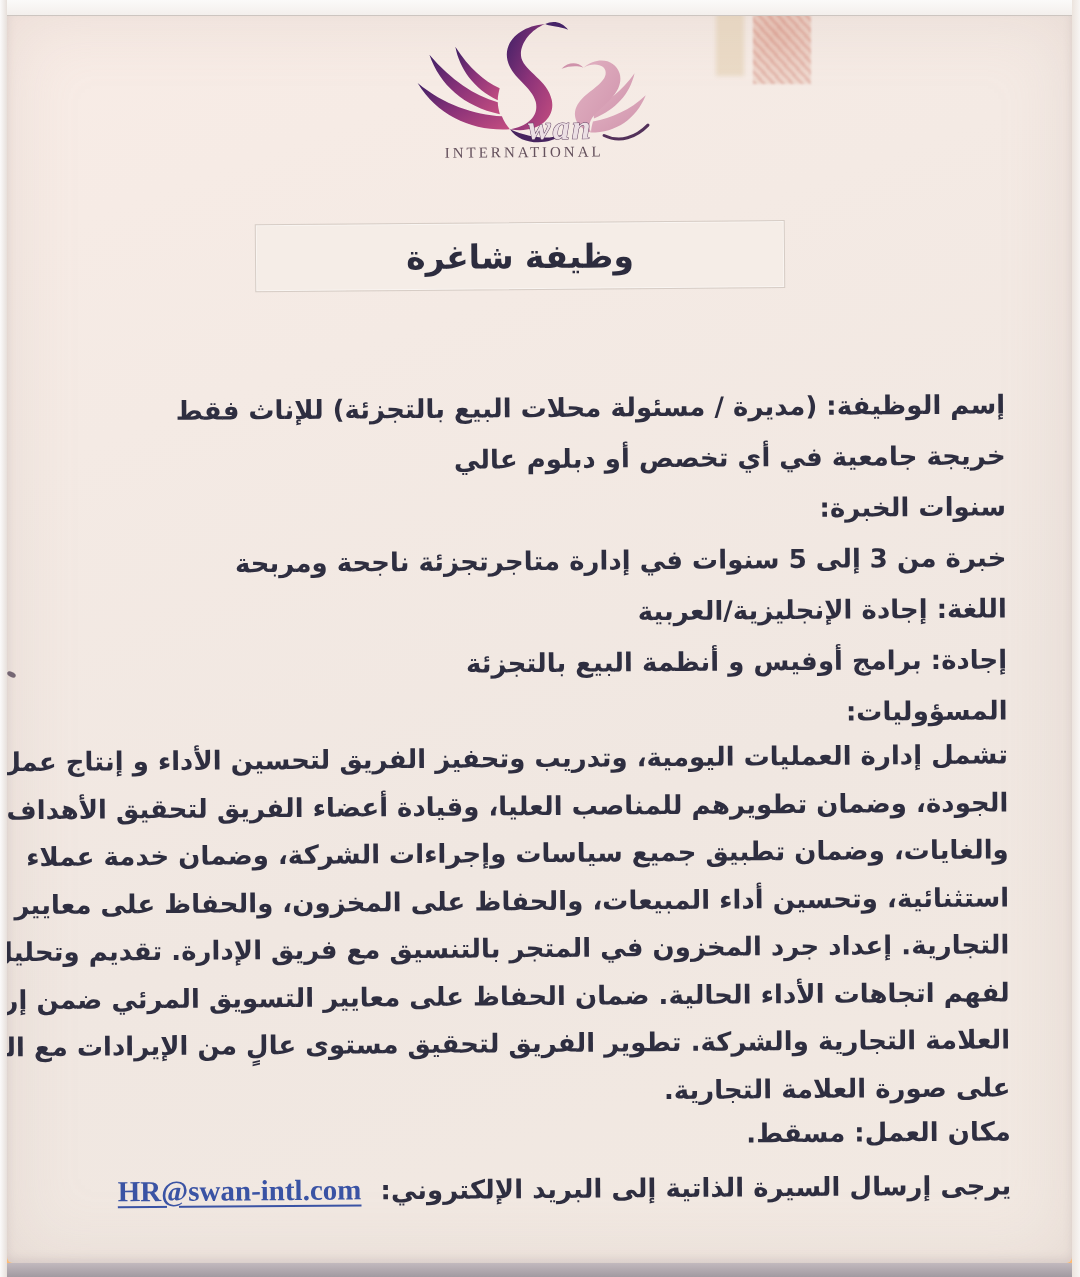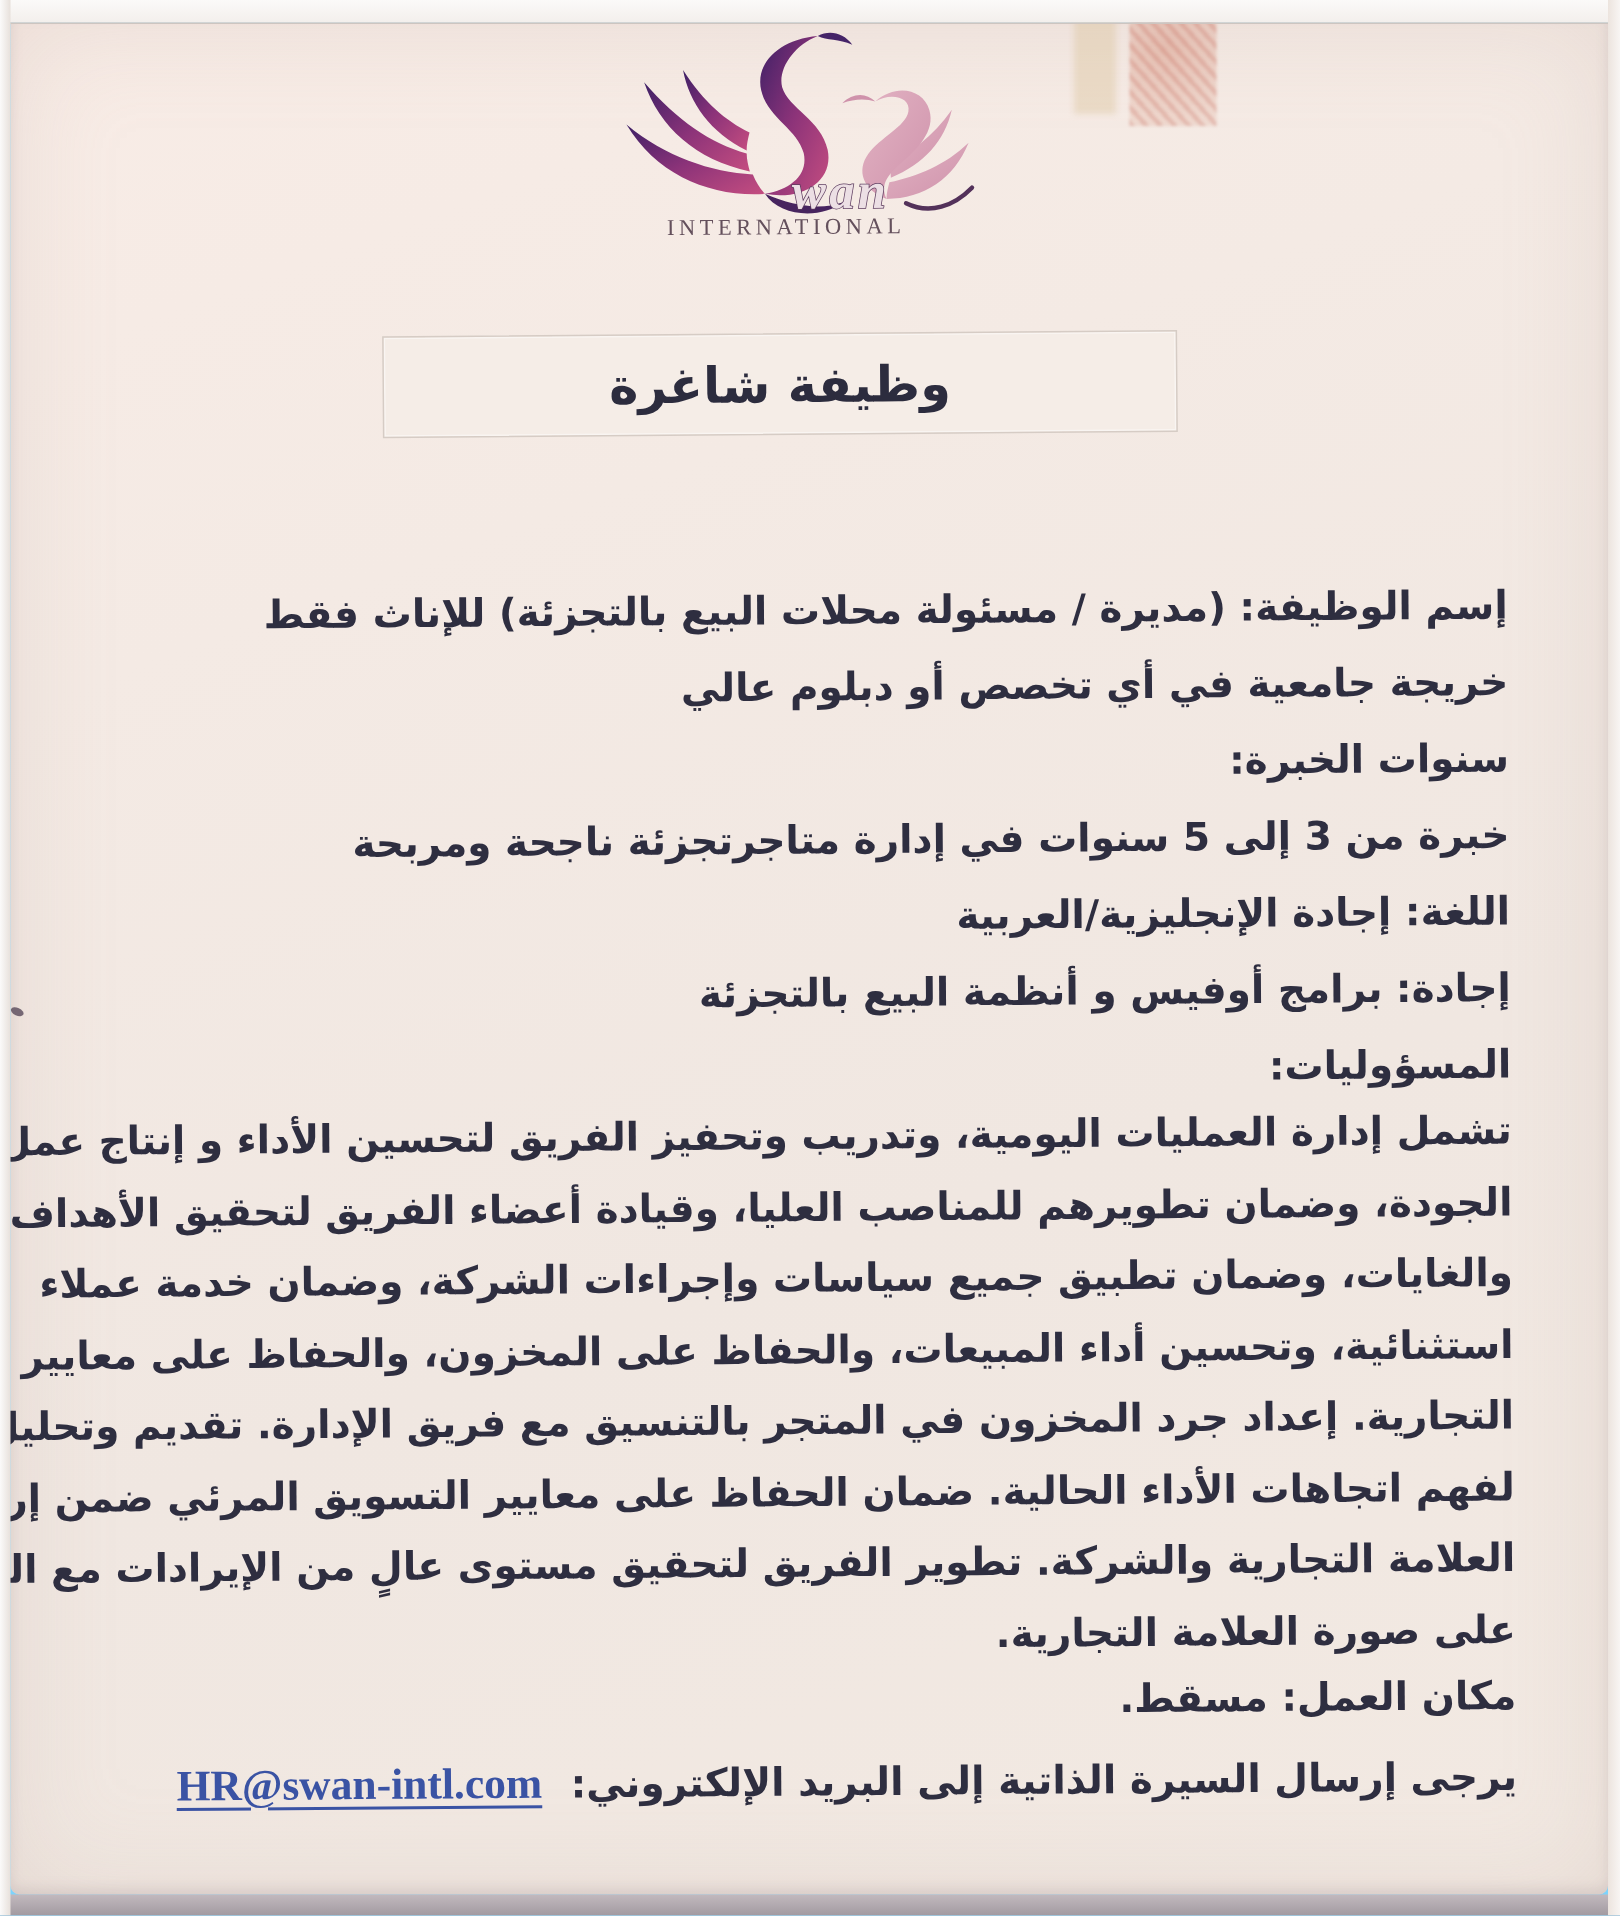--- a/index.html
+++ b/index.html
@@ -1,21 +1,21 @@
 <!DOCTYPE html>
 <html lang="ar"><head>
 <meta charset="utf-8">
 <style>
   html,body{margin:0;padding:0;}
   body{
     width:1080px;height:1277px;position:relative;overflow:hidden;
     background:#d8d2d4;
     font-family:"DejaVu Sans",sans-serif;
   }
-  .photo{position:absolute;inset:0;background:#7dd3fc;}
+  .photo{position:absolute;inset:0;background:#fdba74;}
   
   .edge-top{position:absolute;top:0;left:0;right:0;height:15px;
     background:linear-gradient(180deg,#fbfaf9,#f3efec);border-bottom:1px solid #ccc5c0;z-index:3;}
   .edge-bottom{position:absolute;bottom:0;left:0;right:0;height:14px;
     background:linear-gradient(180deg,#c2b9be,#a29aa1);z-index:3;}
   .edge-left{position:absolute;top:0;bottom:0;left:0;width:7px;
     background:linear-gradient(90deg,#fbfafa,#e7e0db);z-index:3;}
   .edge-right{position:absolute;top:0;bottom:0;right:0;width:8px;
     background:linear-gradient(270deg,#f8f5f3,#ece4de);z-index:3;}
   .paper{

